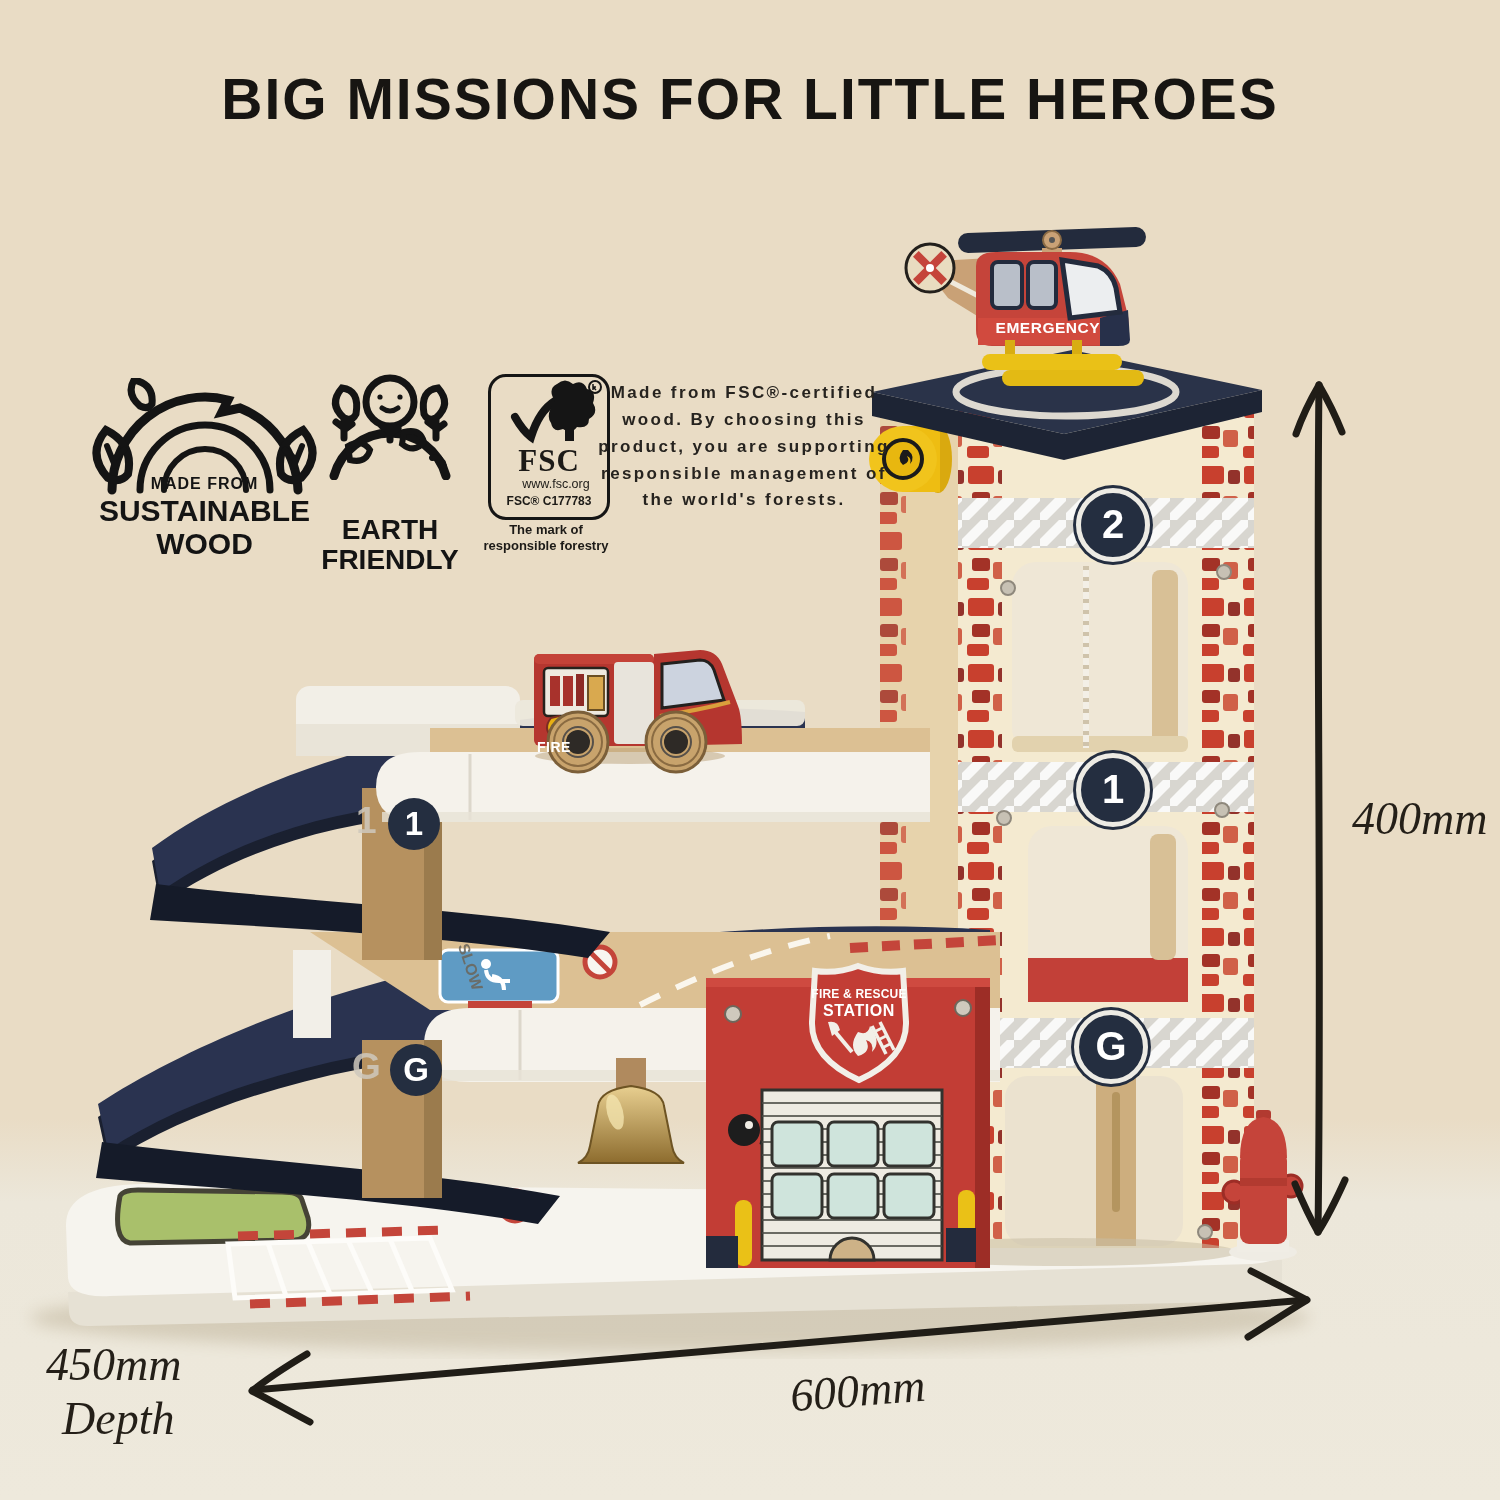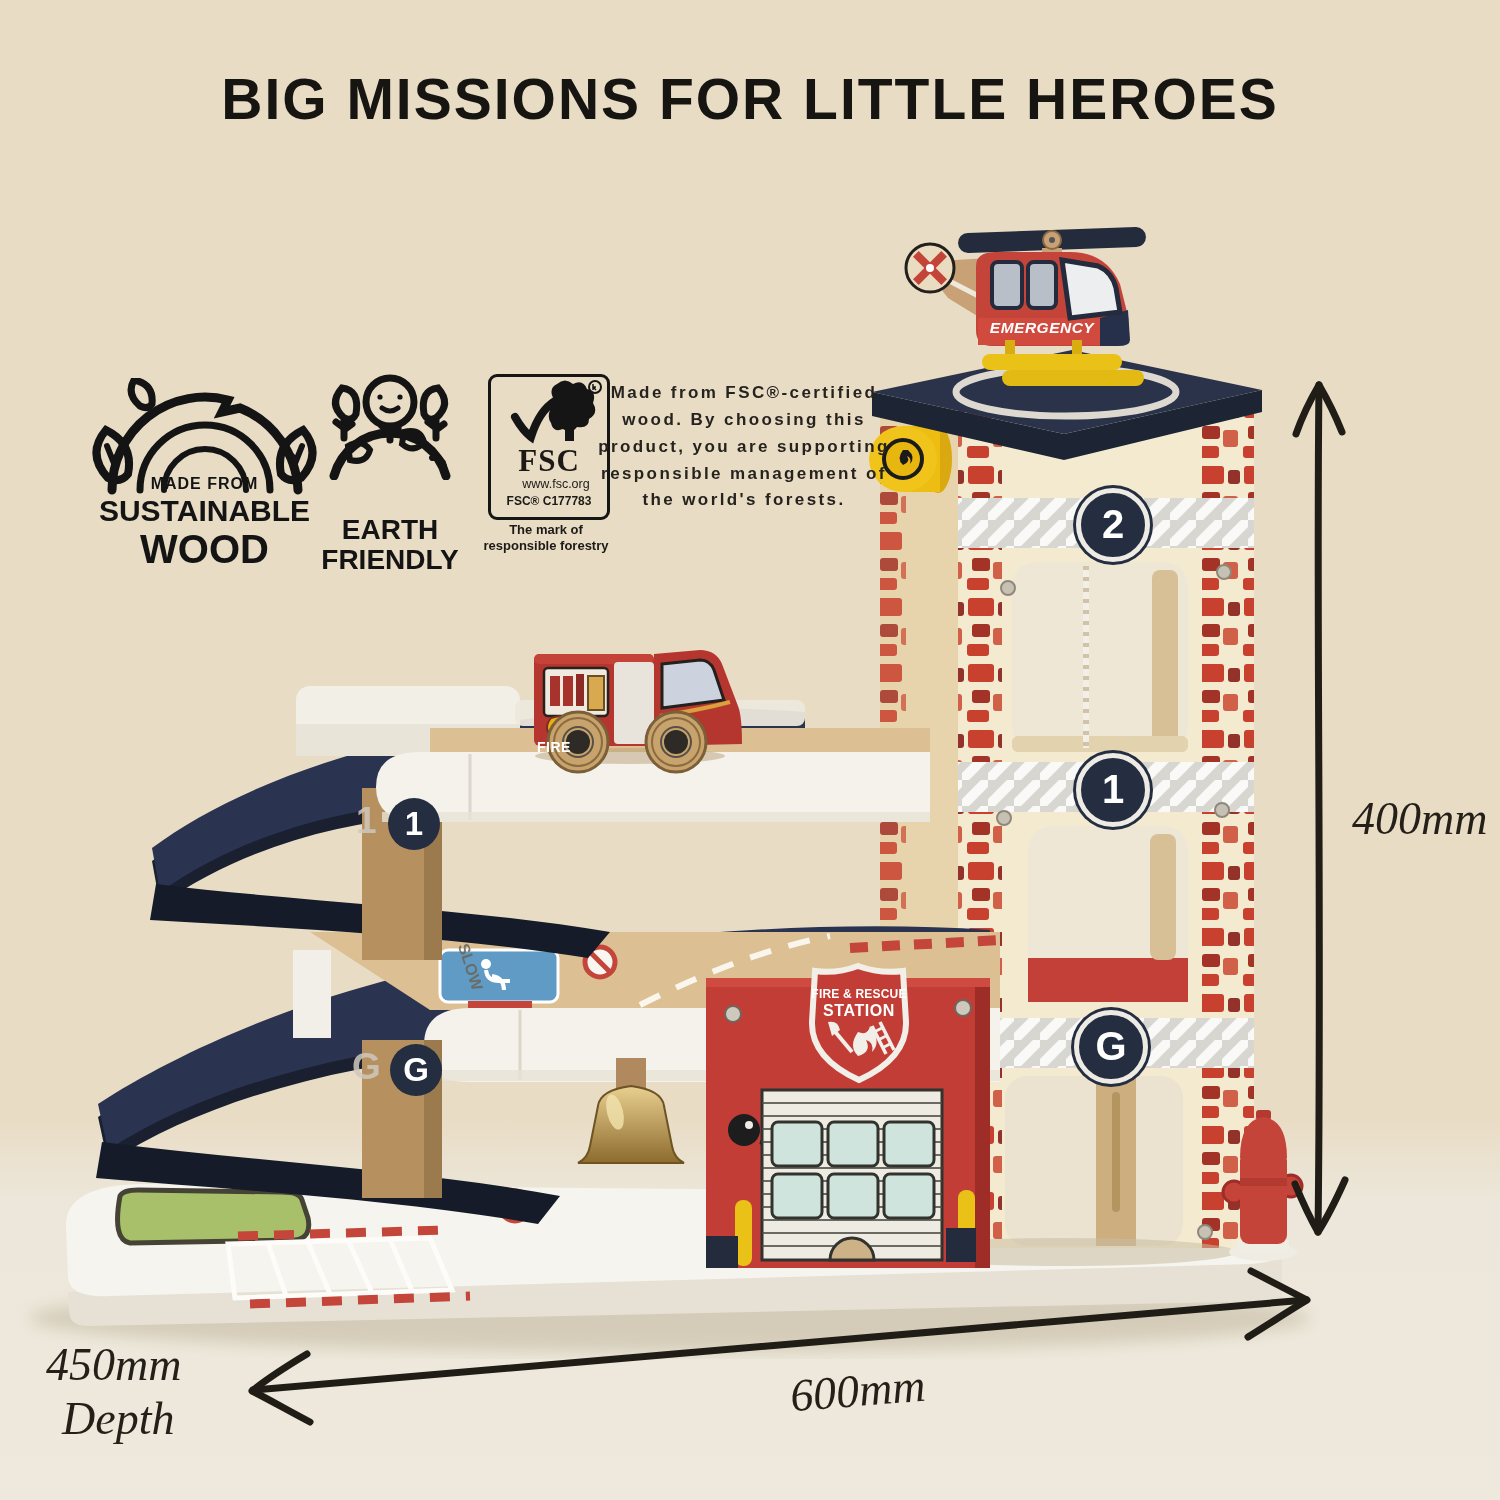--- a/index.html
+++ b/index.html
@@ -9,38 +9,38 @@
   html,body{margin:0;padding:0;}
   .stage{position:relative;width:1500px;height:1500px;overflow:hidden;background:var(--bg);
          font-family:"Liberation Sans",sans-serif;color:var(--ink);}
   .abs{position:absolute;}
   .floor-light{left:0;top:1118px;width:1500px;height:382px;
     background:linear-gradient(180deg,rgba(236,231,218,0) 0%,#ece7da 22%,#eee9dc 100%);}
   .headline{left:0;top:66px;width:1500px;text-align:center;font-size:57px;font-weight:800;
     letter-spacing:2px;color:#171512;}
   
   .badge-txt{position:absolute;left:0;width:100%;text-align:center;font-weight:800;color:#141414;line-height:1;margin-top:36px;}
-  .fsc-box{left:488px;top:374px;width:116px;height:140px;border:3.5px solid #151515;border-radius:9px;}
+  .fsc-box{left:488px;top:374px;width:116px;height:140px;border:3.5px solid #151515;border-radius:18px;}
   .fsc-acronym{position:absolute;left:0;top:66px;width:100%;text-align:center;
     font-family:"Liberation Serif",serif;font-weight:700;font-size:31px;letter-spacing:1px;}
   .fsc-web{position:absolute;left:0;top:100px;width:100%;text-align:center;font-size:12.5px;font-weight:400;padding-left:7px;}
   .fsc-lic{position:absolute;left:0;top:117px;width:100%;text-align:center;font-size:12px;font-weight:700;}
   .fsc-tagline{left:458px;top:522px;width:176px;text-align:center;font-size:13px;font-weight:700;line-height:1.25;}
   .fsc-note{left:598px;top:380px;width:292px;text-align:center;font-size:17px;font-weight:700;
     letter-spacing:2.4px;line-height:1.58;color:#26231f;}
   
   .dim{font-family:"Liberation Serif",serif;font-style:italic;font-size:46px;color:#241f18;}
   
   .fb{width:64px;height:64px;border-radius:50%;background:#242e40;color:#fff;text-align:center;
       line-height:62px;font-size:40px;font-weight:800;border:5px solid #edebe4;box-shadow:0 0 0 3px #242e40;}
   .pb{width:52px;height:52px;border-radius:50%;background:#242e40;color:#fff;text-align:center;
       line-height:52px;font-size:33px;font-weight:800;}
   .pf{font-size:37px;font-weight:800;color:#cfc9bd;opacity:.85;}
-  .emergency{left:984px;top:319px;width:116px;text-align:center;font-size:15.5px;font-weight:800;
-      color:#fff;letter-spacing:.5px;font-style:italic;}
+  .emergency{left:984px;top:319px;width:116px;text-align:right;font-size:15.5px;font-weight:800;
+      color:#fff;letter-spacing:.5px;}
   .shield-l1{left:806px;top:987px;width:106px;text-align:center;font-size:12px;font-weight:800;color:#fff;letter-spacing:.2px;}
   .shield-l2{left:806px;top:1002px;width:106px;text-align:center;font-size:16px;font-weight:800;color:#fff;letter-spacing:.6px;}
   .slow{left:446px;top:958px;font-size:16px;font-weight:800;color:#6b655a;transform:rotate(72deg);opacity:.85;}
   .fire-decal{left:537px;top:739px;width:30px;text-align:center;font-size:14px;font-weight:800;color:#fff;letter-spacing:.5px;}
 </style>
 </head>
 <body>
 
 <div class="stage">
   <div class="abs floor-light"></div>
@@ -324,21 +324,21 @@
         <path d="M 82 112 A 41 41 0 0 1 164 112" stroke-width="6"></path>
         <path d="M 26 100 Q 4 76 24 52 Q 52 66 46 96 Q 38 106 26 100 Z" stroke-width="8"></path>
         <path d="M 33 88 L 25 68 M 33 80 L 42 72" stroke-width="6"></path>
         <path d="M 219 100 Q 241 76 221 52 Q 193 66 199 96 Q 207 106 219 100 Z" stroke-width="8"></path>
         <path d="M 212 88 L 220 68 M 212 80 L 203 72" stroke-width="6"></path>
         <path d="M 58 28 Q 44 16 52 2 Q 72 6 70 26 Q 66 32 58 28 Z" stroke-width="7"></path>
       </g>
     </svg>
     <div class="badge-txt" style="top:62px;font-size:16px;letter-spacing:1px;">MADE FROM</div>
     <div class="badge-txt" style="top:82px;font-size:30px;">SUSTAINABLE</div>
-    <div class="badge-txt" style="top:115px;font-size:40px;">WOOD</div>
+    <div class="badge-txt" style="top:115px;font-size:30px;">WOOD</div>
   </div>
 
   <div class="abs" style="left:308px;top:372px;width:164px;height:170px;">
     <svg width="164" height="108" viewBox="0 0 164 108" style="position:absolute;left:0;top:0">
       <g stroke="#141414" fill="none" stroke-linecap="round">
         <path d="M 26 104 A 58 58 0 0 1 138 104" stroke-width="9"></path>
         <path d="M 40 74 q 14 -8 22 4 q -4 14 -20 10 Z M 96 60 q 16 -4 20 10 q -10 12 -22 2 Z M 124 86 q 10 -2 12 8" stroke-width="6"></path>
         <circle cx="82" cy="30" r="24" stroke-width="7"></circle>
         <circle cx="72" cy="25" r="2.6" fill="#141414" stroke="none"></circle>
         <circle cx="92" cy="25" r="2.6" fill="#141414" stroke="none"></circle>

